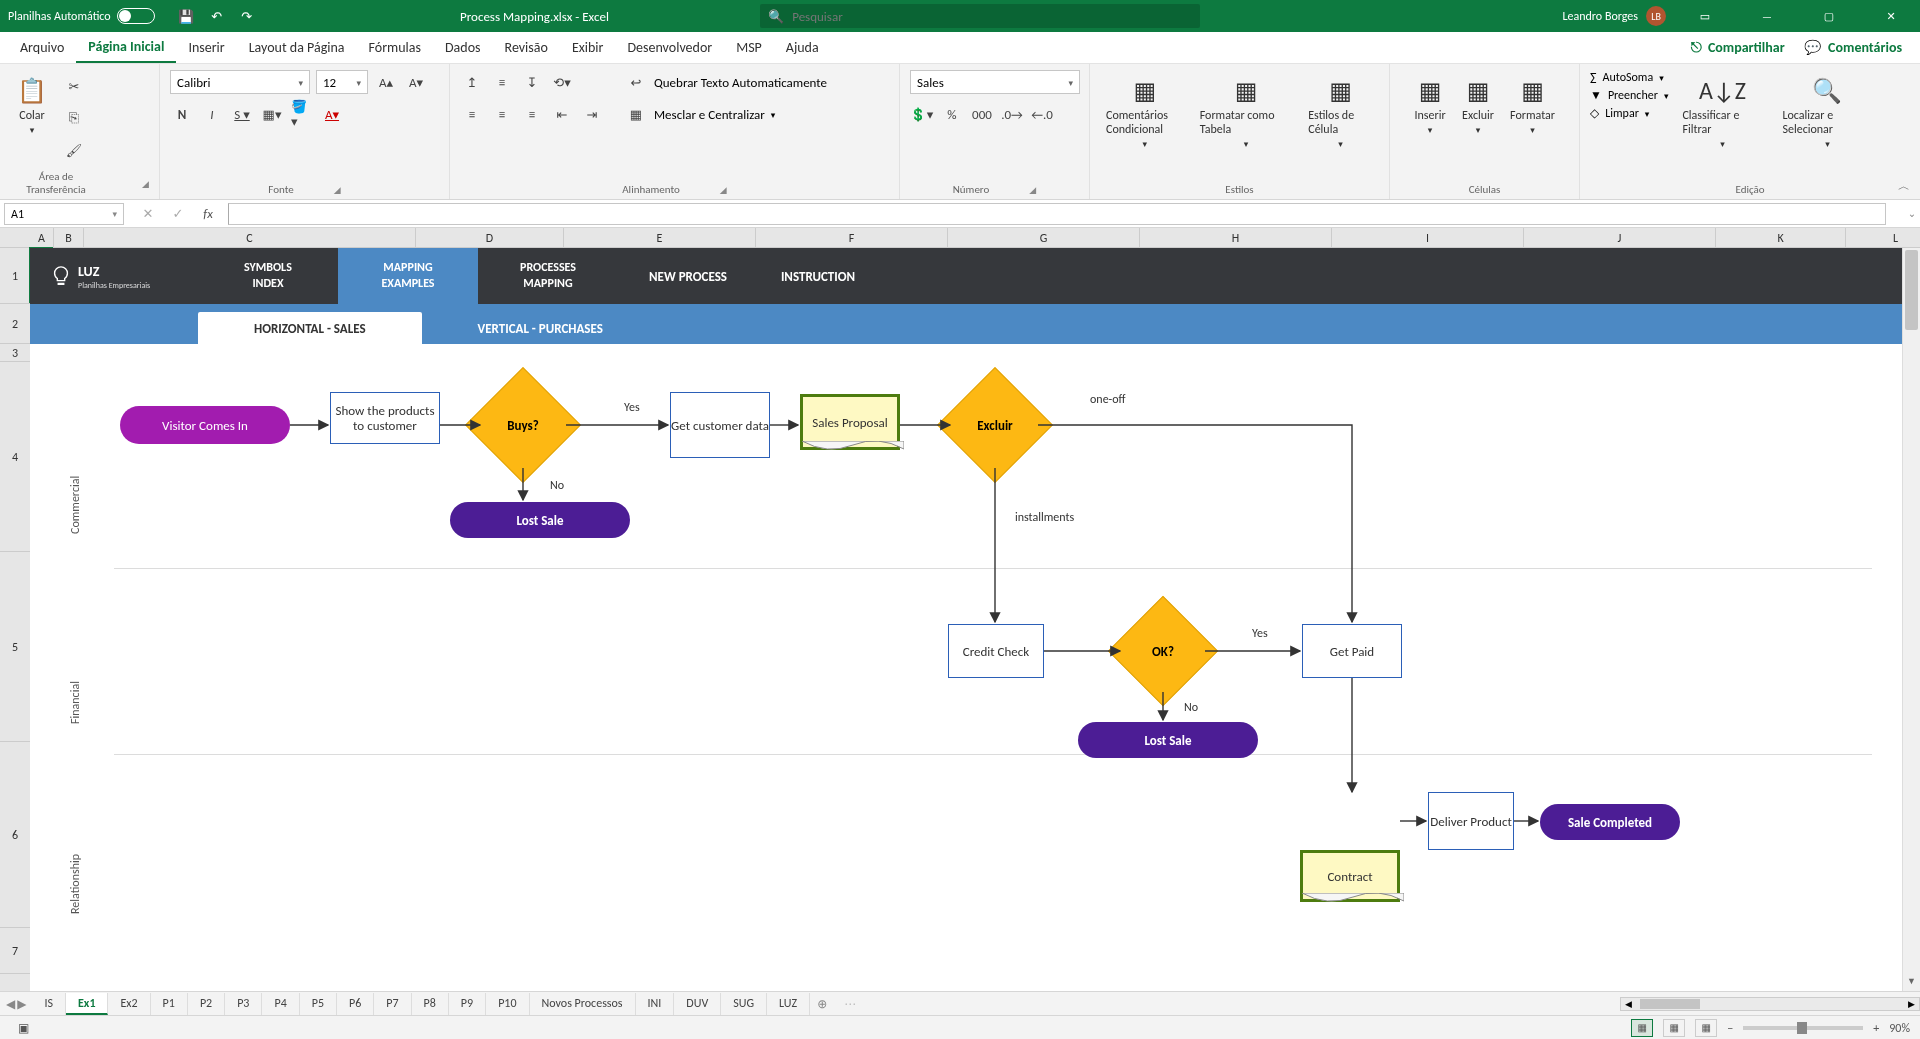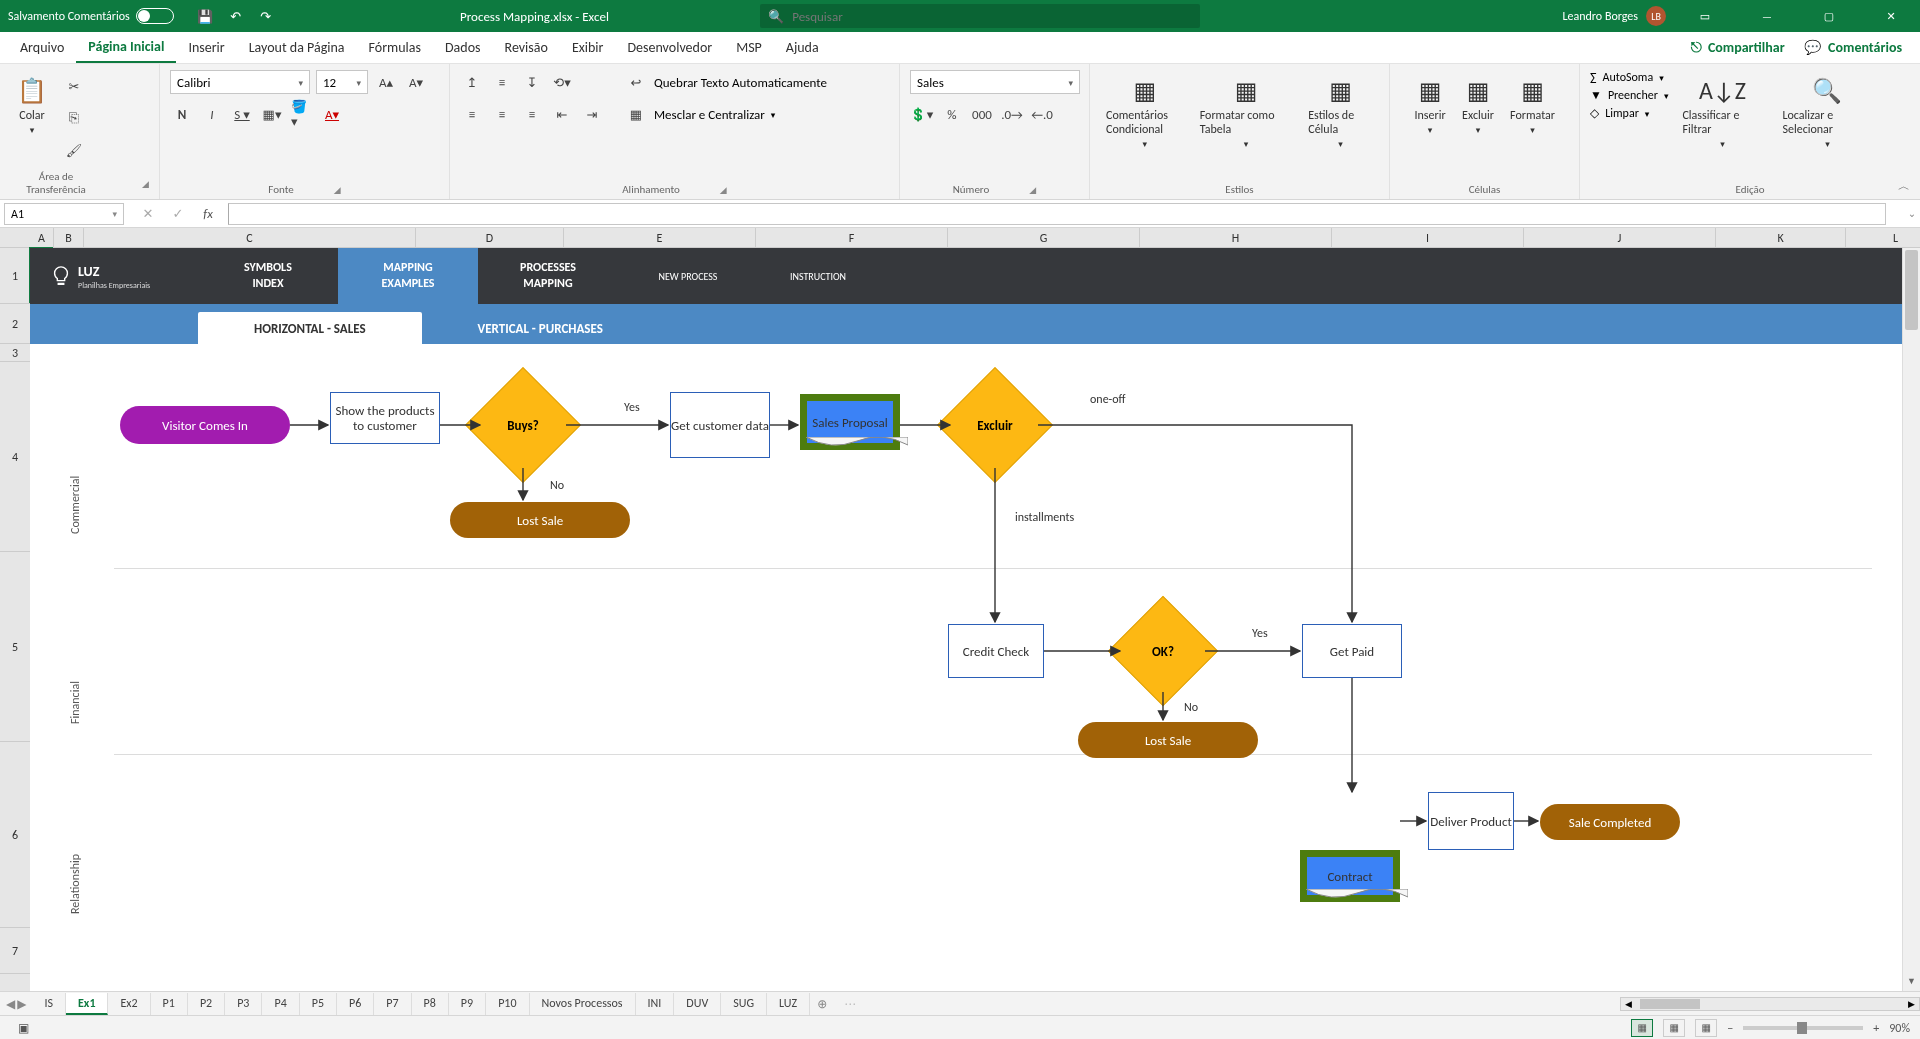--- a/index.html
+++ b/index.html
@@ -65,40 +65,40 @@
 .grid { position: absolute; left: 30px; top: 20px; right: 18px; bottom: 0; background: #fff; }
 .vscroll { position: absolute; right: 0; top: 20px; bottom: 0; width: 18px; background: #f0f0f0; border-left: 1px solid #ddd; }
 .vscroll .thumb { position: absolute; top: 2px; left: 2px; right: 2px; height: 80px; background: #c4c4c4; border-radius: 2px; }
 .vscroll .arr { position: absolute; left: 0; right: 0; height: 16px; text-align: center; font-size: 9px; color: #666; }
 
 
 .navtabs { background: #36383c; height: 56px; display: flex; align-items: stretch; color: #fff; }
 .navtabs .logo { width: 168px; display: flex; align-items: center; padding-left: 20px; gap: 6px; font-size: 11px; }
 .navtabs .navtab { width: 140px; display: flex; flex-direction: column; align-items: center; justify-content: center; font-size: 12px; font-weight: 700; text-align: center; line-height: 1.3; }
 .navtabs .navtab.blue { background: #4c89c4; }
-.navtabs .nsingle { width: 140px; display: flex; align-items: center; justify-content: center; font-size: 10px; font-weight: 400; }
+.navtabs .nsingle { width: 140px; display: flex; align-items: center; justify-content: center; font-size: 13px; font-weight: 700; }
 .subtabs { background: #4c89c4; height: 40px; display: flex; align-items: center; color: #fff; }
 .subtabs .subtab { height: 32px; padding: 0 56px; display: flex; align-items: center; font-size: 13px; font-weight: 700; margin-top: 8px; }
 .subtabs .subtab.white { background: #fff; color: #333; border-radius: 2px 2px 0 0; }
 .subtabs .lead { width: 168px; }
 
 .canvas { position: relative; height: 700px; }
 .lane-label { position: absolute; writing-mode: vertical-rl; transform: rotate(180deg); font-size: 12px; color: #555; }
 .lane-sep { position: absolute; left: 84px; right: 30px; border-top: 1px solid #dcdcdc; }
 
 
 .shape { position: absolute; display: flex; align-items: center; justify-content: center; text-align: center; font-size: 13px; color: #333; }
 .terminator { border-radius: 999px; color: #fff; }
 .green { background: #a21caf; }
-.red { background: #a16207; }
+.red { background: #4c1d95; font-weight: bold; }
 .process { background: #fff; border: 1.5px solid #2b5fb7; }
 .decision-wrap { position: absolute; }
 .diamond { width: 100%; height: 100%; transform: rotate(45deg); background: #fdb813; border: 1px solid #e0a30b; }
 .diamond-text { position: absolute; inset: 0; display: flex; align-items: center; justify-content: center; font-size: 13px; font-weight: 600; }
-.doc-simple { background: #3b82f6; border: 7px solid #4d7c0f; position: relative; justify-content: center; }
+.doc-simple { background: #fef9c3; border: 3px solid #4d7c0f; position: relative; justify-content: center; }
 .doc-simple svg { position: absolute; left: -1px; bottom: -1px; }
 .label { position: absolute; font-size: 12px; color: #333; }
 
 
 svg.arrows { position: absolute; left: 0; top: 0; width: 100%; height: 100%; pointer-events: none; }
 
 
 .sheettabs { height: 24px; background: #f3f3f3; border-top: 1px solid #d6d6d6; display: flex; align-items: center; font-size: 12px; }
 .sheettabs .navbtns { display: flex; gap: 2px; padding: 0 6px; color: #888; }
 .sheettabs .stab { padding: 3px 12px; border-right: 1px solid #ddd; color: #444; }
@@ -114,21 +114,21 @@
 .zoomslider { width: 120px; height: 4px; background: #ccc; position: relative; }
 .zoomslider .knob { position: absolute; left: 54px; top: -4px; width: 10px; height: 12px; background: #888; }
 .status-left { margin-right: auto; padding-left: 8px; display:flex; align-items:center; gap:6px; }
 </style>
 </head>
 <body>
 
 <div class="titlebar">
   <div class="left">
     <div class="autosave">
-      <span>Salvamento Comentários</span>
+      <span>Planilhas Automático</span>
       <span class="toggle">
           <span class="knob"></span>
         </span>
     </div>
     <div class="qat">
       <span class="icon">💾</span>
       <span class="icon">↶</span>
       <span class="icon">↷</span>
     </div>
   </div>

